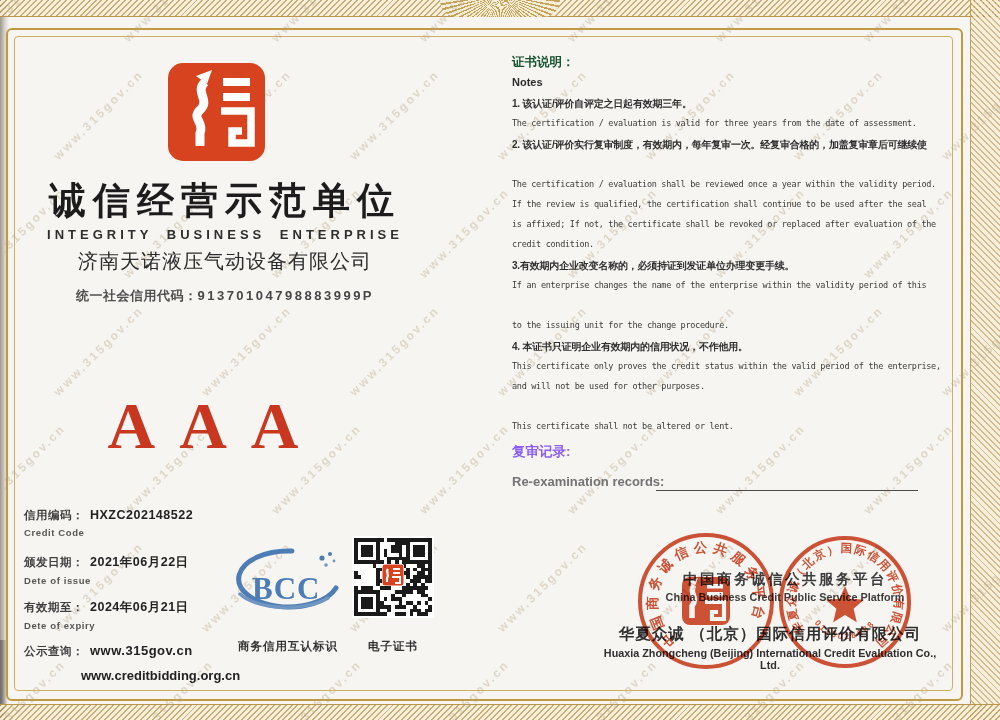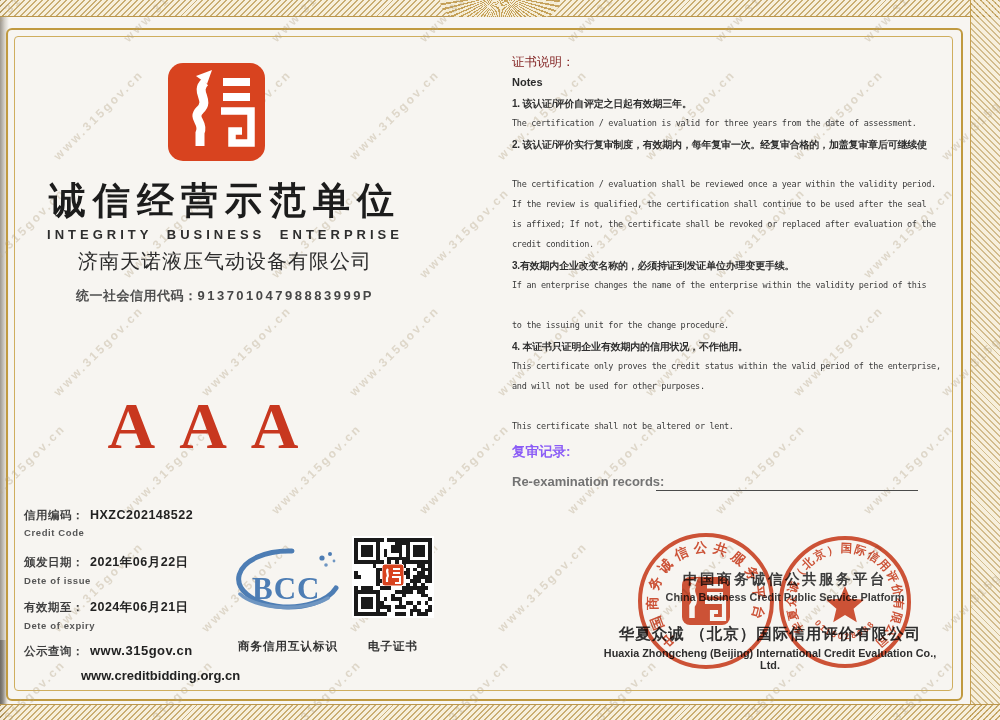--- a/index.html
+++ b/index.html
@@ -54,21 +54,21 @@
   .bcc-label{position:absolute;left:220px;top:639px;width:136px;text-align:center;
       font-weight:bold;font-size:11.5px;letter-spacing:1px;color:#333;}
   .qr{position:absolute;left:352px;top:536px;width:82px;height:82px;background:#fff;
       display:grid;grid-template-columns:repeat(21,1fr);grid-template-rows:repeat(21,1fr);padding:2px;box-sizing:border-box;}
   .qr i{display:block;}
   .qr i.d{background:#1a1a1a;}
   .qr-seal{position:absolute;left:382px;top:564px;}
   .qr-label{position:absolute;left:352px;top:639px;width:82px;text-align:center;
       font-weight:bold;font-size:11.5px;letter-spacing:1px;color:#333;}
   
-  .notes-h-cn{position:absolute;left:512px;top:54px;font-weight:normal;font-size:12.5px;color:#7f1d1d;}
+  .notes-h-cn{position:absolute;left:512px;top:54px;font-weight:bold;font-size:12.5px;color:#14532d;}
   .notes-h-en{position:absolute;left:512px;top:76px;font-weight:bold;font-size:11px;color:#2c2c2c;}
   .nl{position:absolute;left:512px;width:414px;white-space:nowrap;}
   .nl.cn{font-size:10px;font-weight:600;color:#2f2f2f;letter-spacing:-.2px;}
   .nl.en{font-family:"DejaVu Sans Mono",monospace;font-size:8.5px;color:#3a3a3a;letter-spacing:-.3px;}
   .reexam-cn{position:absolute;left:512px;top:443px;font-weight:bold;font-size:13.5px;color:#8b5cf6;}
   .reexam-en{position:absolute;left:512px;top:474px;font-weight:bold;font-size:13px;color:#737373;}
   .reexam-line{position:absolute;left:656px;top:490px;width:262px;height:1px;background:#4a4a4a;}
   .platform-cn{position:absolute;left:640px;top:570px;width:290px;text-align:center;z-index:2;
       font-weight:bold;font-size:14.5px;letter-spacing:2.5px;color:#3c3c3c;}
   .platform-en{position:absolute;left:640px;top:591px;width:290px;text-align:center;z-index:2;

